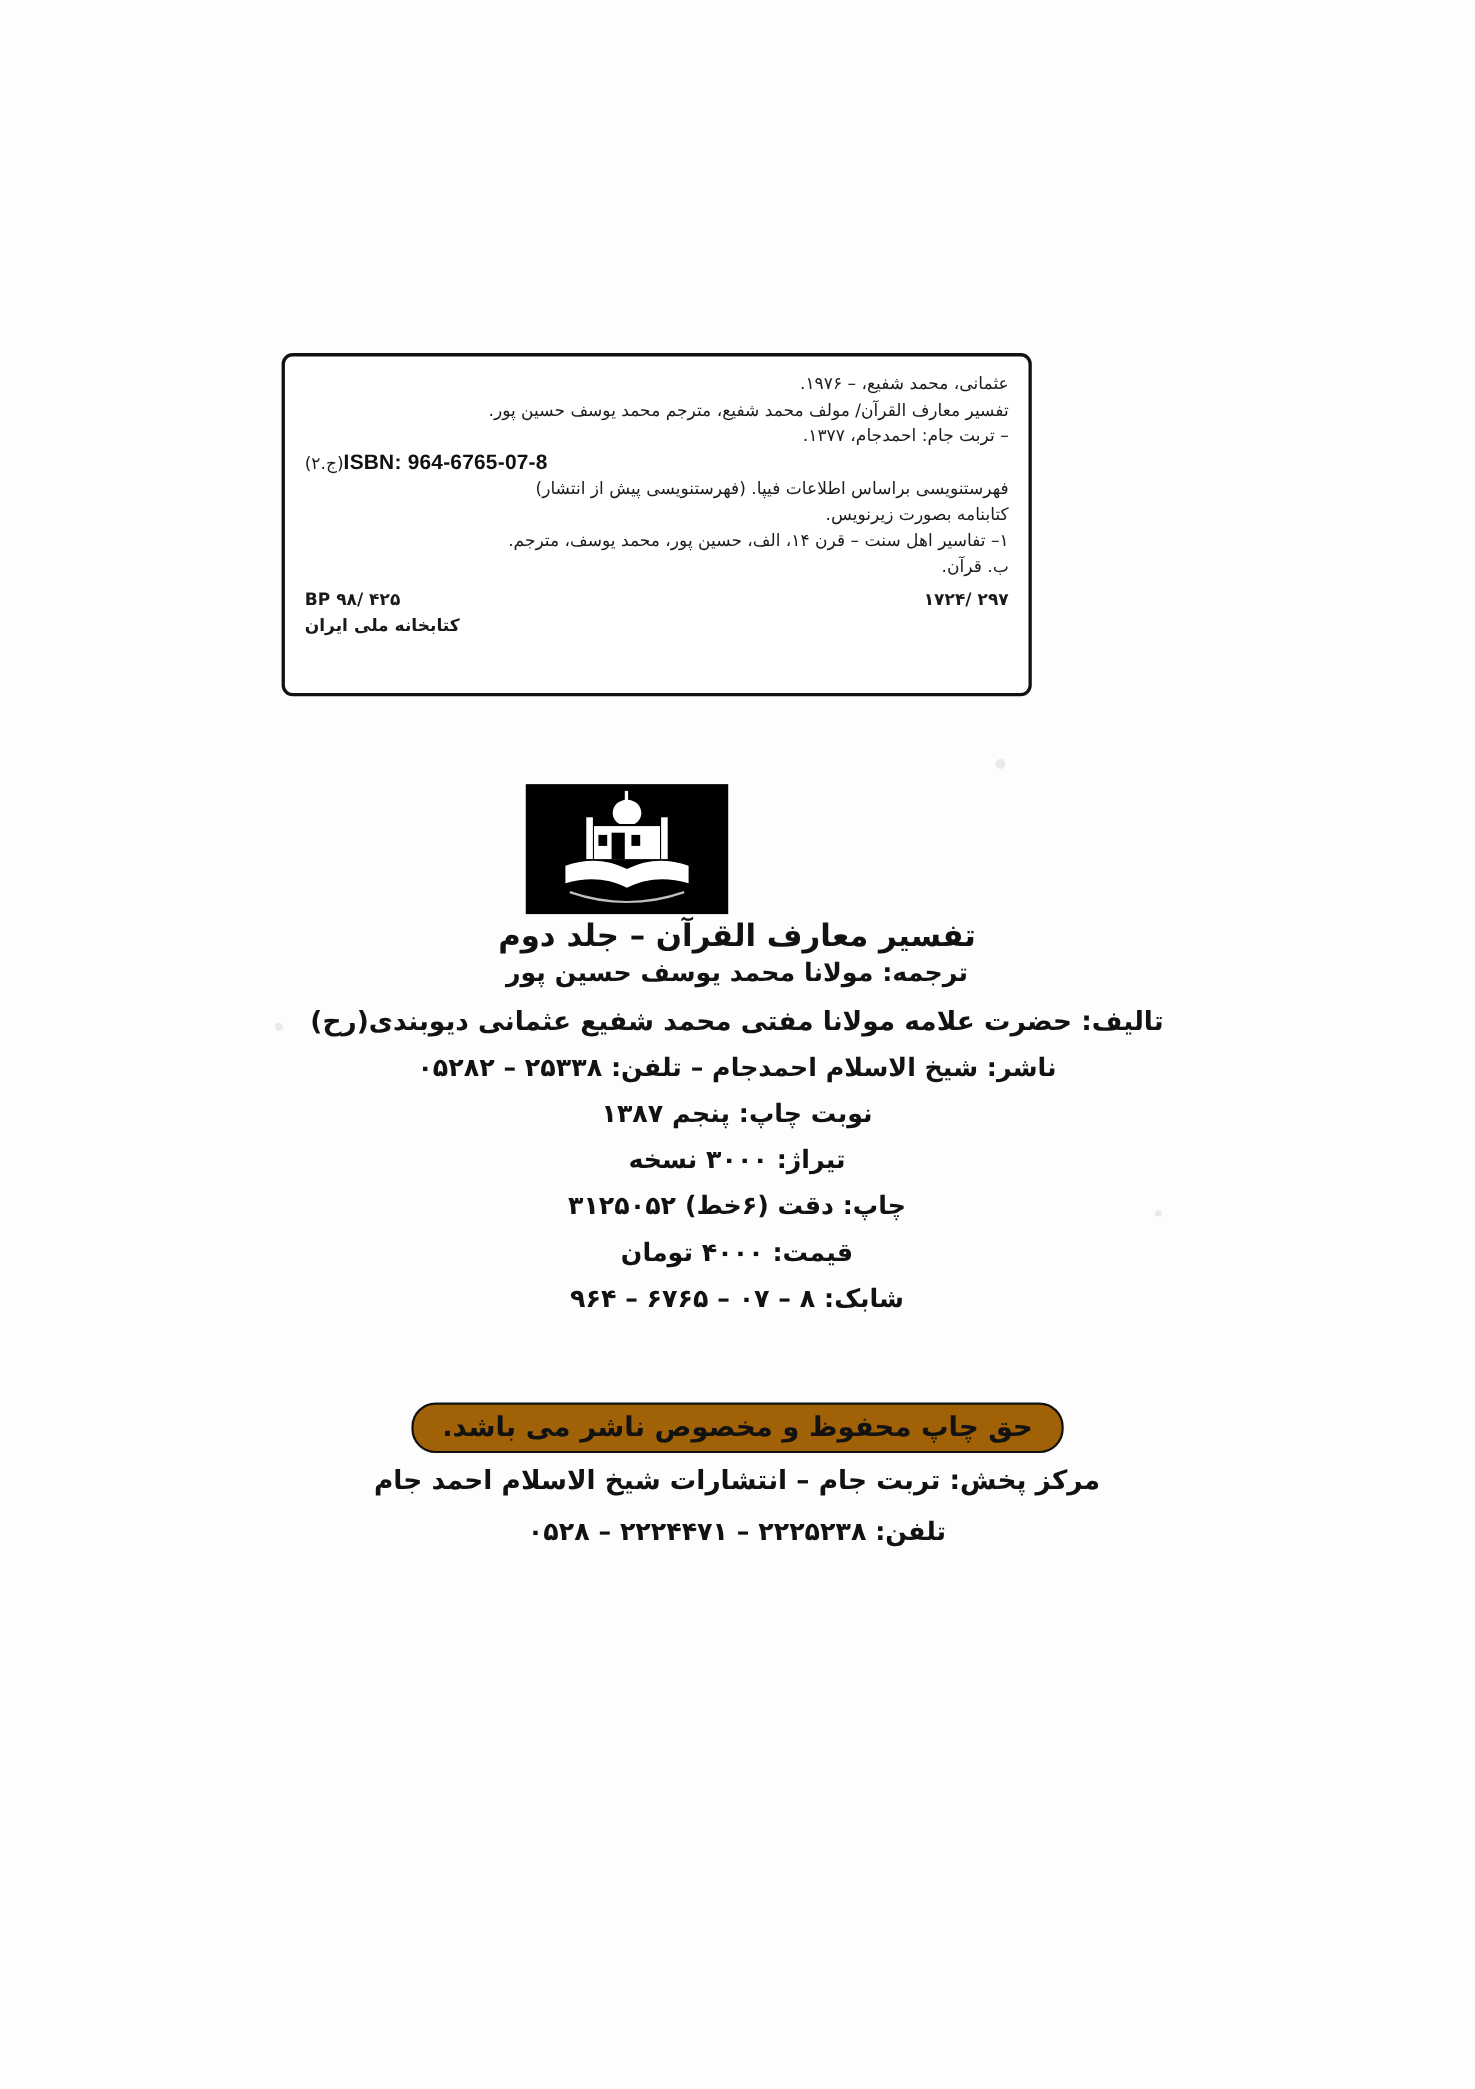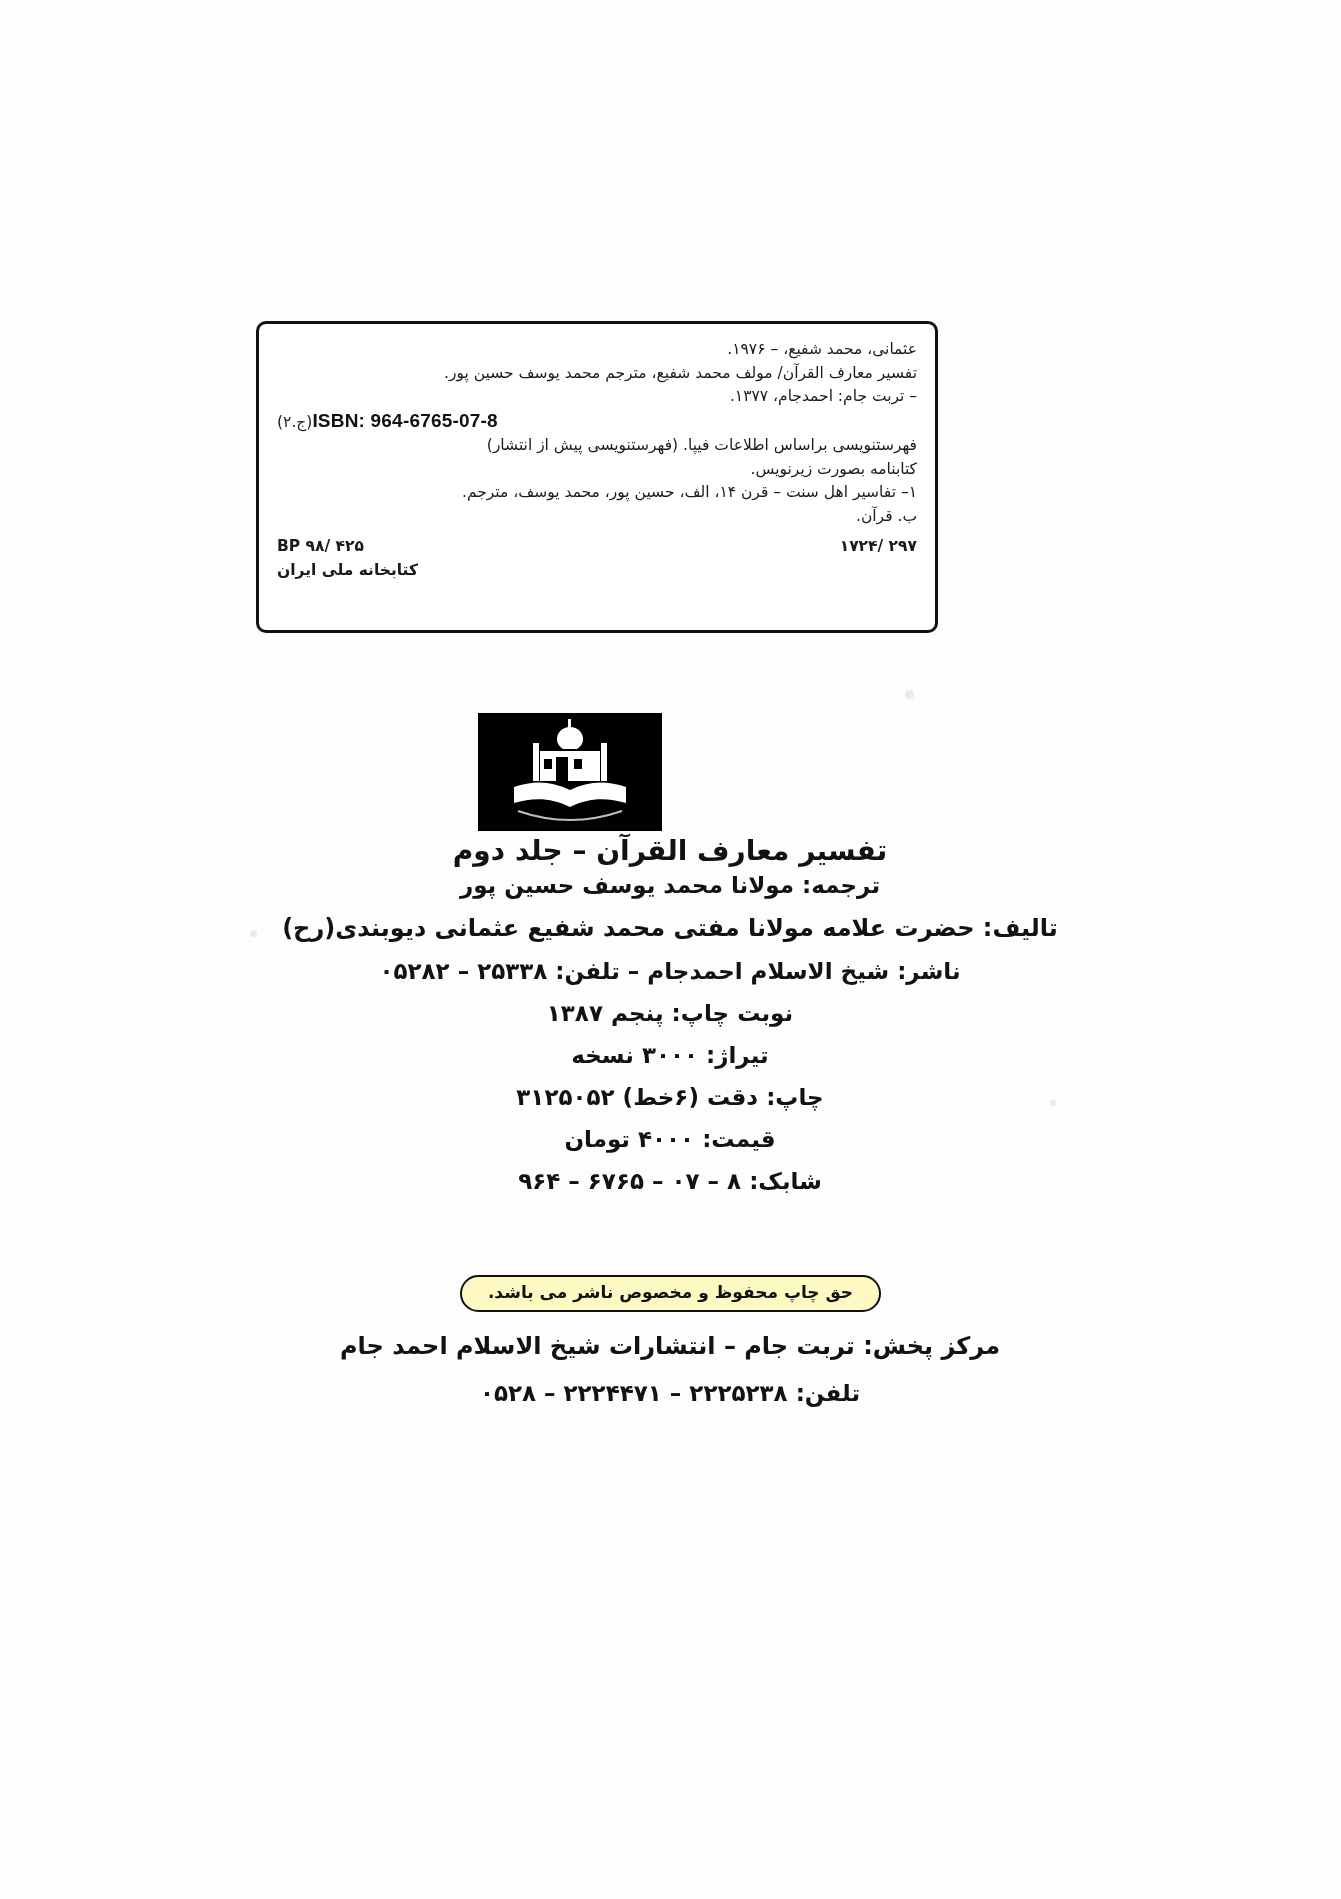--- a/index.html
+++ b/index.html
@@ -133,25 +133,25 @@
     top: 1275px;
     left: 0;
     width: 1341px;
     display: flex;
     justify-content: center;
   }
   .rights-pill {
     border: 2.5px solid #111;
     border-radius: 22px;
     padding: 5px 26px 8px 26px;
-    font-size: 17px;
+    font-size: 25px;
     font-weight: 700;
     color: #121212;
     white-space: nowrap;
-    background: #fef9c3;
+    background: #a16207;
   }
 
   
   .distribution {
     position: absolute;
     top: 1332px;
     left: 130px;
     width: 1080px;
     text-align: center;
     direction: rtl;

